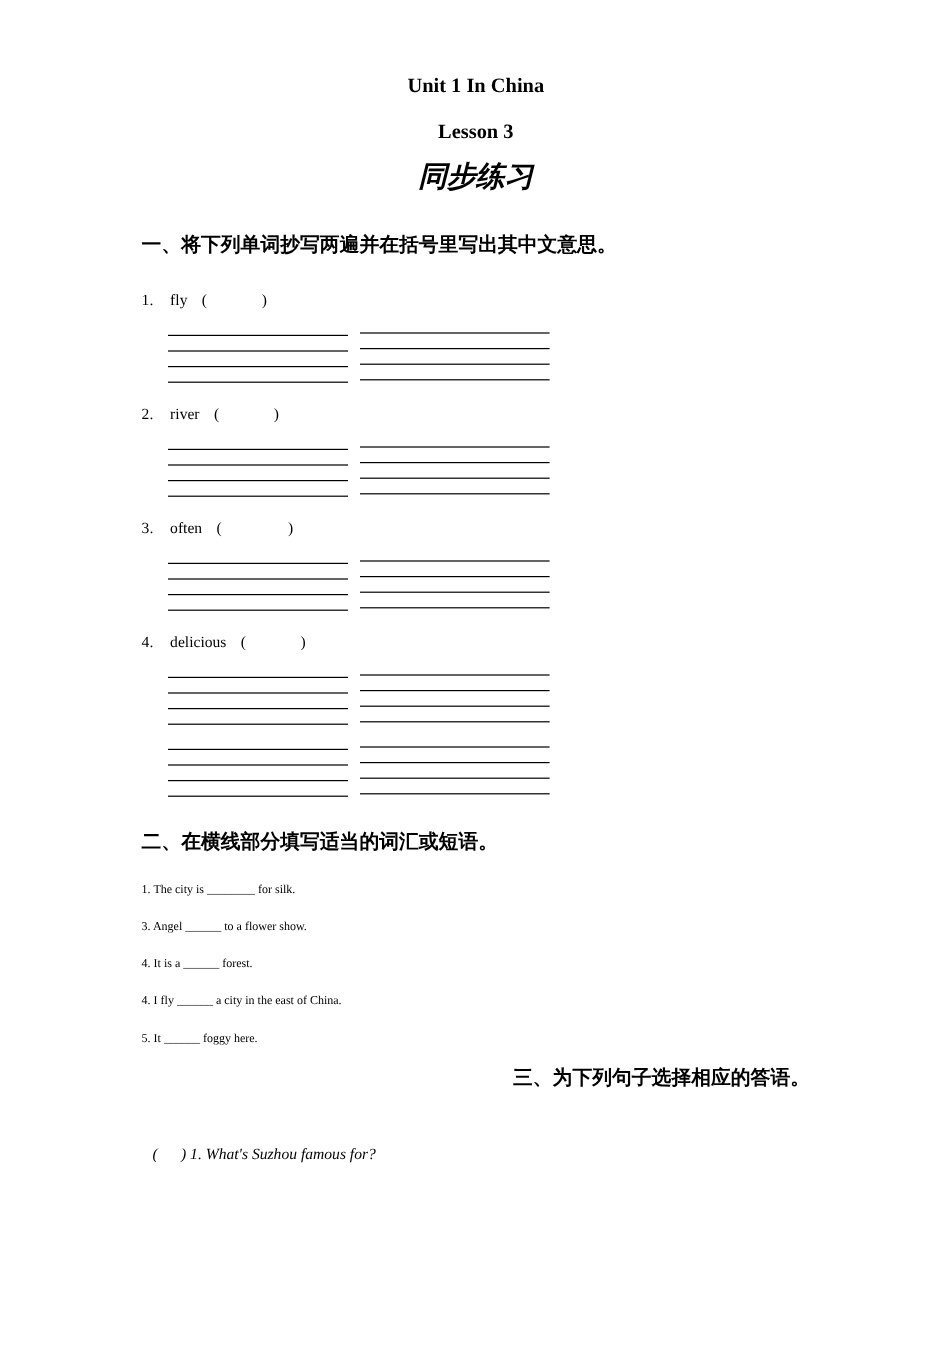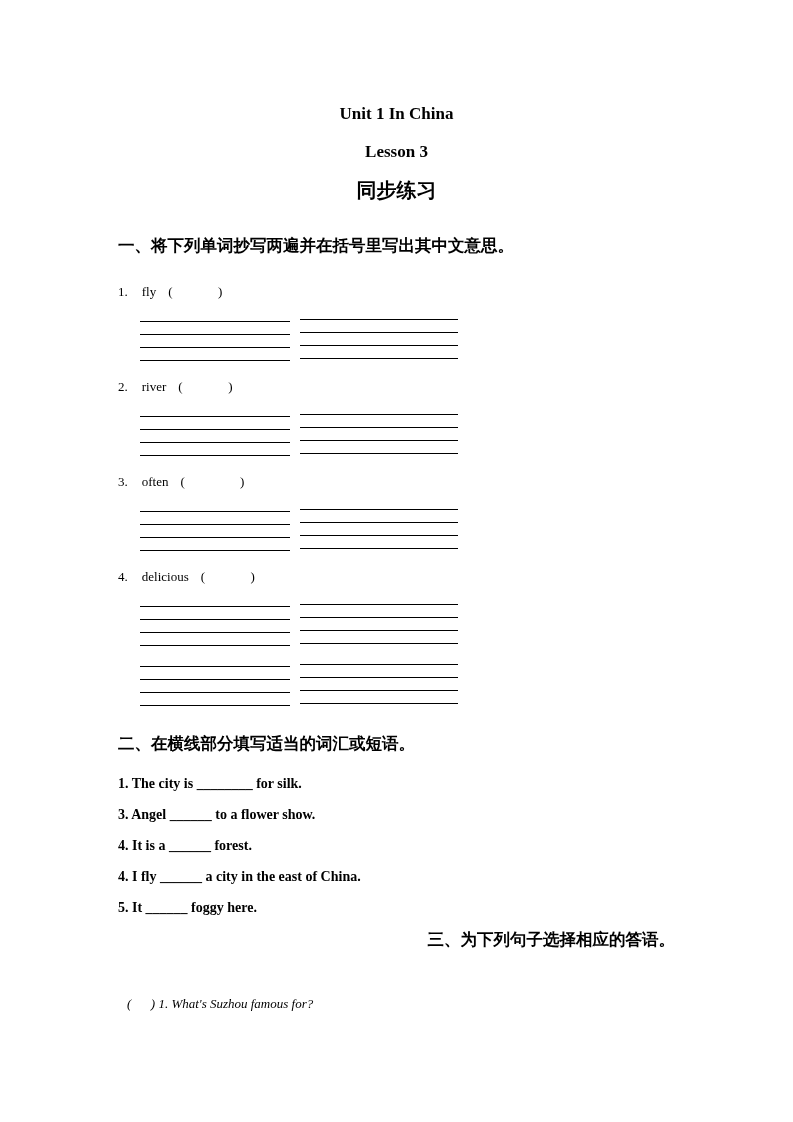--- a/index.html
+++ b/index.html
@@ -12,33 +12,34 @@
     height: 1122px;
     color: #000000;
     font-family: "Liberation Serif", serif;
     position: relative;
     overflow: hidden;
   }
   .page {
     box-sizing: border-box;
     width: 793px;
     height: 1122px;
-    padding: 104px 118px 0 118px;
+    padding: 62px 118px 0 118px;
   }
   .title-line {
     text-align: center;
     font-weight: bold;
     font-size: 17px;
     line-height: 20px;
     margin: 0 0 18px 0;
   }
   .title-cn {
-    font-size: 20px;
+    font-size: 24px;
     font-family: "Liberation Serif", "DejaVu Sans", sans-serif;
     margin-bottom: 0;
+    font-style: italic;
   }
   .section-heading {
     font-weight: bold;
     font-size: 16.5px;
     line-height: 20px;
     margin: 0;
     font-family: "Liberation Serif", "DejaVu Sans", sans-serif;
   }
   .heading-one { margin-top: 36px; }
   .heading-two { margin-top: 28px; }
@@ -66,24 +67,23 @@
   .line-col.left  { width: 150px; }
   .line-col.right { width: 158px; margin-top: -2px; }
   .blank-line {
     height: 0;
     border-bottom: 1px solid #000;
     margin-bottom: 12px;
   }
   .blank-line:last-child { margin-bottom: 0; }
 
   .fill-sentence {
-    font-size: 14px;
+    font-size: 10px;
     line-height: 18px;
     margin: 0 0 13px 0;
-    font-weight: bold;
   }
   .fill-sentence.first { margin-top: 21px; }
 
   .choice-question {
     font-size: 13px;
     line-height: 18px;
     margin: 45px 0 0 9px;
     font-style: italic;
   }
 </style>

